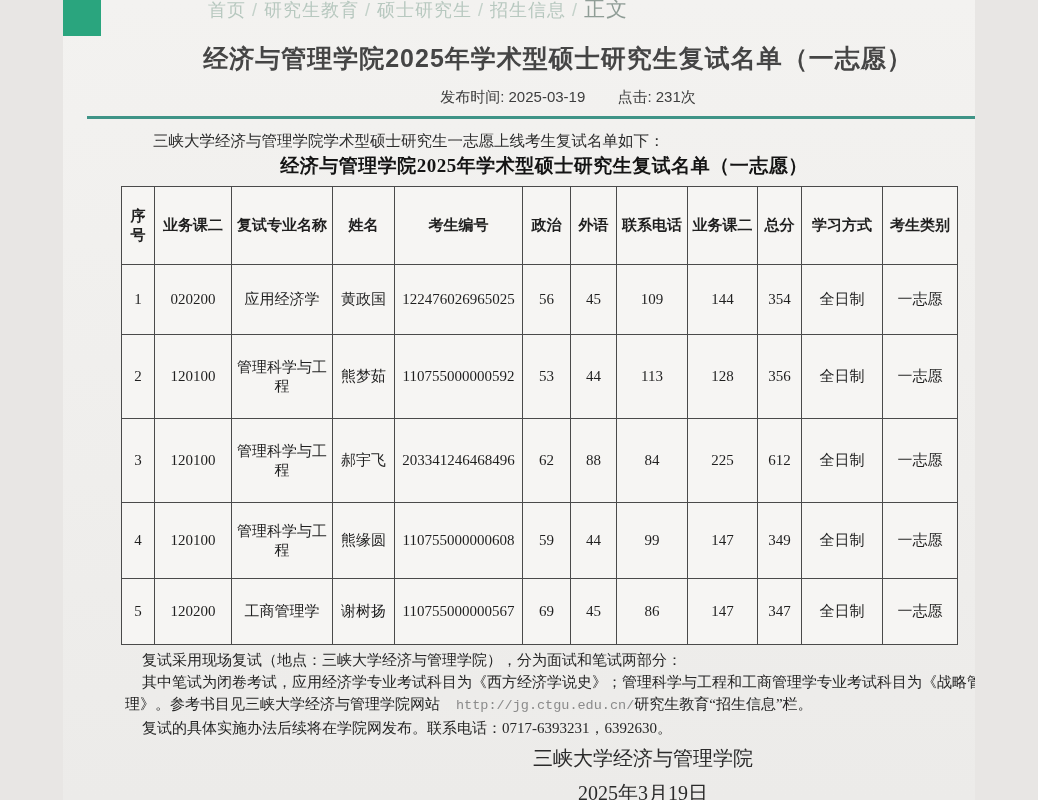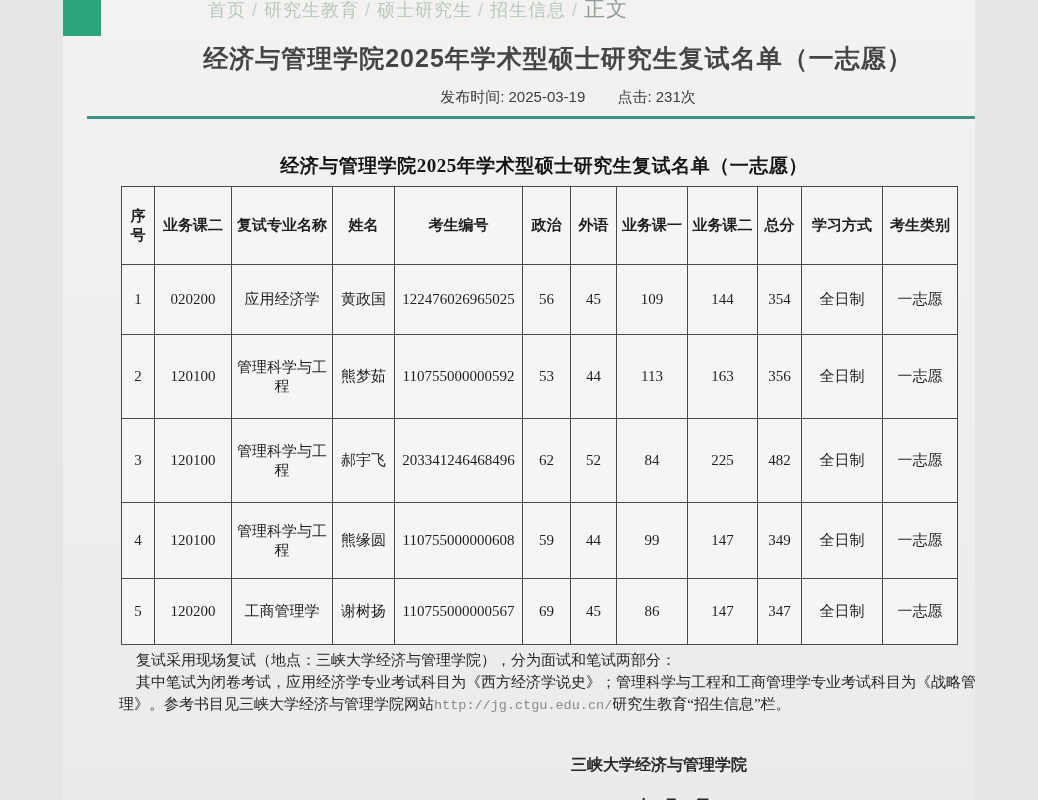--- a/index.html
+++ b/index.html
@@ -47,47 +47,48 @@
     font-family:"Liberation Serif","DejaVu Serif",serif;
     word-break:break-all;
   }
   table.roster th { font-weight:bold; }
   table.roster thead tr { height:78px; }
   table.roster tbody tr:nth-child(1) { height:70px; }
   table.roster tbody tr:nth-child(2) { height:84px; }
   table.roster tbody tr:nth-child(3) { height:84px; }
   table.roster tbody tr:nth-child(4) { height:76px; }
   table.roster tbody tr:nth-child(5) { height:66px; }
-  .notes { position:absolute; top:649px; left:56px; width:898px; }
+  .notes { position:absolute; top:649px; left:62px; width:898px; }
   .notes p { margin:0; text-indent:17px; font-size:15px; line-height:22px; color:#262626; }
   .note-url {
     font-family:"Liberation Mono","DejaVu Sans Mono",monospace;
-    font-size:13.5px; color:#8b8b8b; text-decoration:none; cursor:pointer; letter-spacing:0;
+    font-size:13.5px; color:#8b8b8b; text-decoration:none; cursor:pointer; letter-spacing:0;margin-left:16px;
   }
   .signature { position:absolute; top:736px; right:212px; text-align:center; }
-  .signature p { margin:16px; font-size:16px; color:#2a2a2a; line-height:25px;font-weight:bold; }
+  .signature p { margin:10px; font-size:20px; color:#2a2a2a; line-height:25px; }
 </style>
 </head>
 <body>
 
 <div class="page">
 
   <div class="corner-block" style="background: rgb(42, 165, 126);"></div>
 
   <nav class="breadcrumb" id="breadcrumb"><a class="bc-item">首页</a><span class="bc-sep">/</span><a class="bc-item">研究生教育</a><span class="bc-sep">/</span><a class="bc-item">硕士研究生</a><span class="bc-sep">/</span><a class="bc-item">招生信息</a><span class="bc-sep">/</span><a class="bc-item bc-current">正文</a></nav>
 
   <h1 class="page-title">经济与管理学院2025年学术型硕士研究生复试名单（一志愿）</h1>
 
   <div class="meta">
     <span class="publish">发布时间: 2025-03-19</span>
     <span class="hits">点击: 231次</span>
   </div>
 
   <hr class="divider" style="background: rgb(63, 148, 135);">
 
+  <p class="intro">三峡大学经济与管理学院学术型硕士研究生一志愿上线考生复试名单如下：</p>
 
   <h2 class="table-title">经济与管理学院2025年学术型硕士研究生复试名单（一志愿）</h2>
 
   <table class="roster">
     <colgroup>
       <col style="width:33px">
         <col style="width:77px">
         <col style="width:101px">
       <col style="width:62px">
         <col style="width:128px">
@@ -101,21 +102,21 @@
     </colgroup>
     <thead id="table-head">
         <tr>
           <th>序号</th>
           <th>业务课二</th>
           <th>复试专业名称</th>
           <th>姓名</th>
           <th>考生编号</th>
           <th>政治</th>
           <th>外语</th>
-          <th>业务课一</th>
+          <th>联系电话</th>
           <th>业务课二</th>
           <th>总分</th>
           <th>学习方式</th>
           <th>考生类别</th>
         </tr>
       </thead>
     <tbody id="table-body">
         <tr>
           <td>1</td>
           <td>020200</td>
@@ -132,36 +133,36 @@
         </tr>
         <tr>
           <td>2</td>
           <td>120100</td>
           <td>管理科学与工程</td>
           <td>熊梦茹</td>
           <td>110755000000592</td>
           <td>53</td>
           <td>44</td>
           <td>113</td>
-          <td>163</td>
+          <td>128</td>
           <td>356</td>
           <td>全日制</td>
           <td>一志愿</td>
         </tr>
         <tr>
           <td>3</td>
           <td>120100</td>
           <td>管理科学与工程</td>
           <td>郝宇飞</td>
           <td>203341246468496</td>
           <td>62</td>
-          <td>52</td>
+          <td>88</td>
           <td>84</td>
           <td>225</td>
-          <td>482</td>
+          <td>612</td>
           <td>全日制</td>
           <td>一志愿</td>
         </tr>
         <tr>
           <td>4</td>
           <td>120100</td>
           <td>管理科学与工程</td>
           <td>熊缘圆</td>
           <td>110755000000608</td>
           <td>59</td>
@@ -185,20 +186,21 @@
           <td>347</td>
           <td>全日制</td>
           <td>一志愿</td>
         </tr>
       </tbody>
   </table>
 
   <div class="notes" id="notes">
       <p>复试采用现场复试（地点：三峡大学经济与管理学院），分为面试和笔试两部分：</p>
       <p>其中笔试为闭卷考试，应用经济学专业考试科目为《西方经济学说史》；管理科学与工程和工商管理学专业考试科目为《战略管理》。参考书目见三峡大学经济与管理学院网站<a class="note-url">http://jg.ctgu.edu.cn/</a>研究生教育“招生信息”栏。</p>
+      <p>复试的具体实施办法后续将在学院网发布。联系电话：0717-6393231，6392630。</p>
     </div>
 
   <div class="signature">
     <p>三峡大学经济与管理学院</p>
     <p>2025年3月19日</p>
   </div>
 
 </div>
 
 </body></html>

